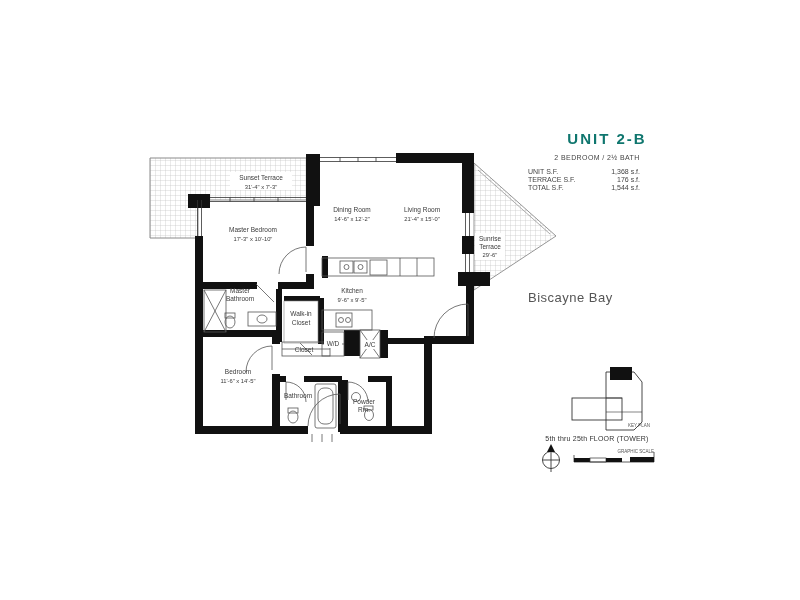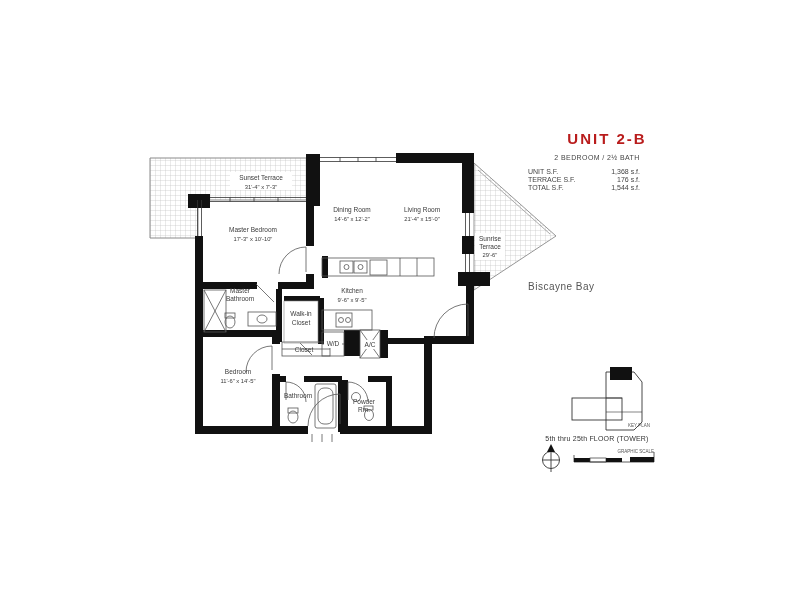--- a/index.html
+++ b/index.html
@@ -1,26 +1,26 @@
 <!DOCTYPE html>
 <html><head>
 <meta charset="utf-8">
 <style>
   html,body{margin:0;padding:0;background:#fff;}
   .page{position:relative;width:800px;height:600px;background:#ffffff;overflow:hidden;
         font-family:"Liberation Sans",sans-serif;color:#333;}
   .page svg{position:absolute;left:0;top:0;}
   .abs{position:absolute;}
   .unit-title{top:130px;left:532px;width:150px;text-align:center;font-size:15px;
-              font-weight:bold;letter-spacing:2px;color:#b91c1c;}
+              font-weight:bold;letter-spacing:2px;color:#0f766e;}
   .unit-subtitle{top:154px;left:532px;width:130px;text-align:center;font-size:7px;
                  letter-spacing:.4px;color:#444;}
   .area-table{top:168px;left:528px;width:112px;font-size:7px;color:#444;}
   .area-table .row{display:flex;justify-content:space-between;line-height:8px;}
-  .water{top:281px;left:528px;font-size:10px;letter-spacing:.5px;color:#555;}
+  .water{top:290px;left:528px;font-size:13px;letter-spacing:.5px;color:#555;}
   .floor-note{top:435px;left:533px;width:128px;text-align:center;font-size:7px;
               letter-spacing:.2px;color:#333;}
   text{font-family:"Liberation Sans",sans-serif;fill:#3a3a3a;}
   .rname{font-size:6.5px;text-anchor:middle;}
   .rdim{font-size:5.8px;text-anchor:middle;}
   .tiny{font-size:4.5px;fill:#555;}
 </style>
 </head>
 <body>
 

